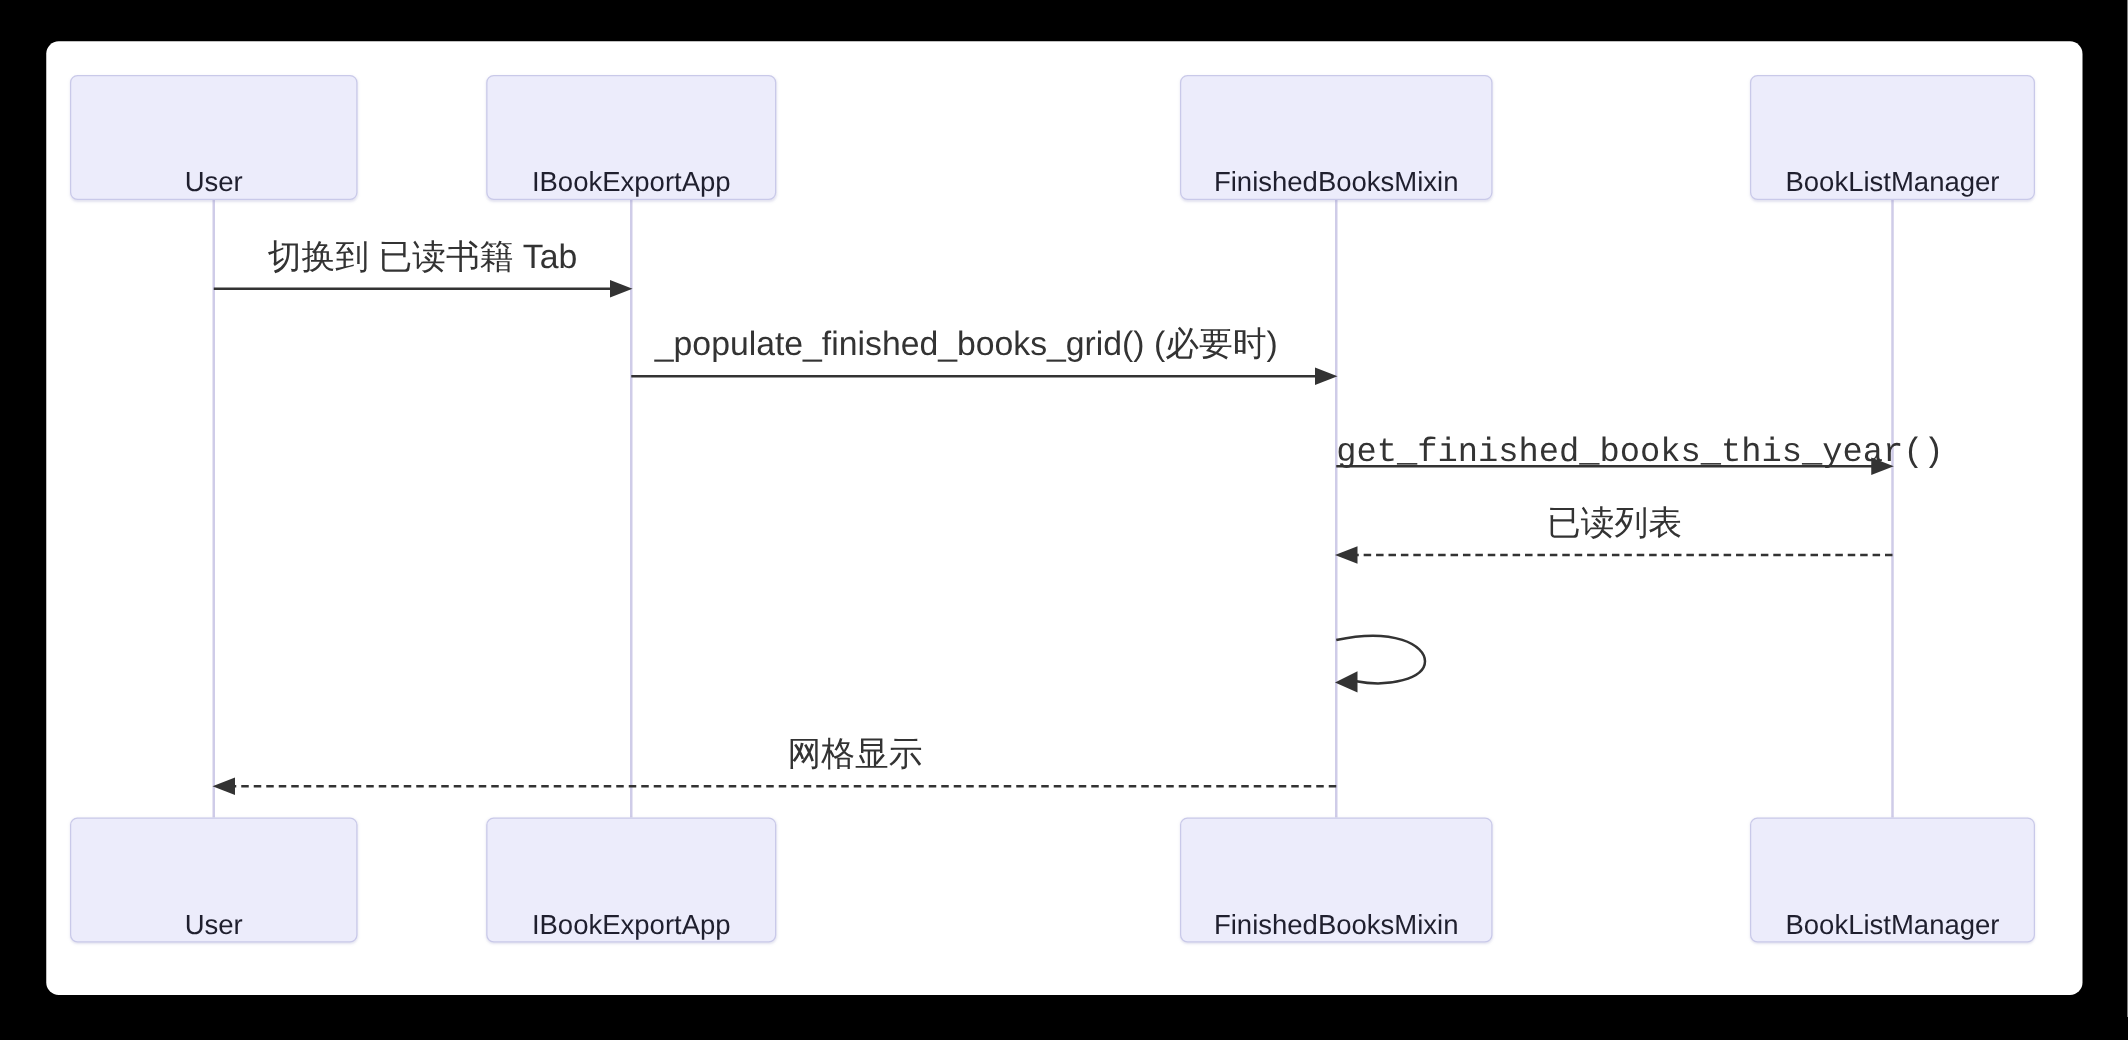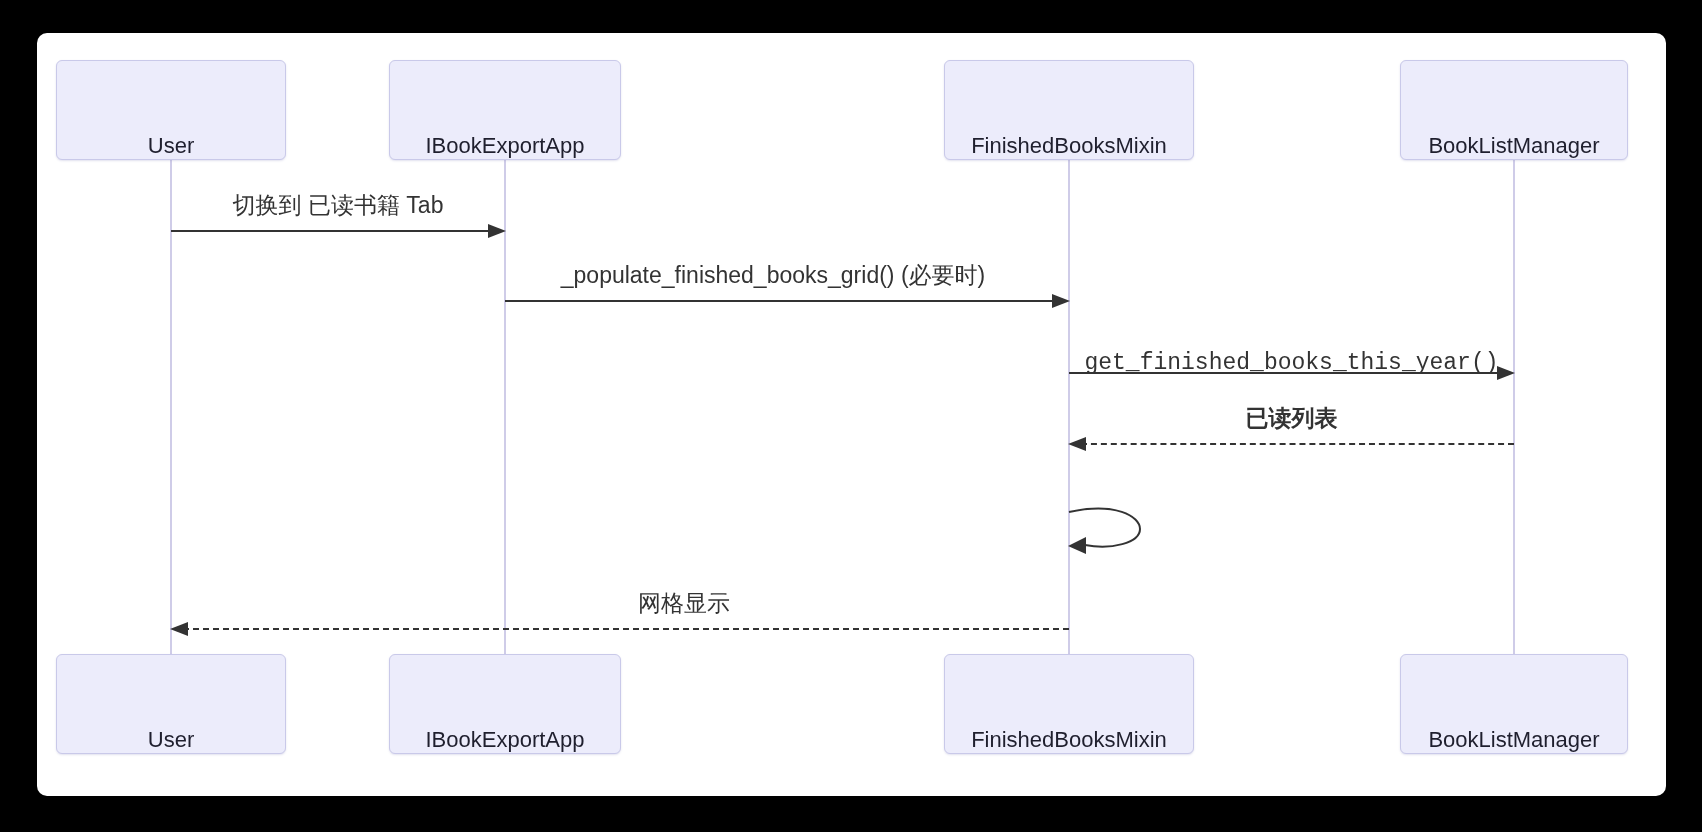--- a/index.html
+++ b/index.html
@@ -63,21 +63,21 @@
   .head-left {
     position: absolute;
     left: -1px; top: -6px;
     width: 0; height: 0;
     border-top: 7px solid transparent;
     border-bottom: 7px solid transparent;
     border-right: 18px solid #333333;
   }
   .msg-label {
     position: absolute;
-    font-size: 23px;
+    font-size: 27px;
     color: #333333;
     text-align: center;
     white-space: nowrap;
     line-height: 26px;
   }
   .self-loop { position: absolute; }
 </style>
 </head>
 <body>
 
@@ -119,21 +119,21 @@
   </div>
 
   
   <div class="msg-label" style="left:1069px; top:350px; width:445px;font-family:Liberation Mono, monospace;">get_finished_books_this_year()</div>
   <div class="msg" style="left:1069px; top:372px; width:445px;">
     <div class="line-solid"></div>
     <div class="head-right"></div>
   </div>
 
   &gt; FinishedBooksMixin (dashed, return) --&gt;
-  <div class="msg-label" style="left:1069px; top:405px; width:445px;font-weight:bold;">已读列表</div>
+  <div class="msg-label" style="left:1069px; top:405px; width:445px;">已读列表</div>
   <div class="msg" style="left:1069px; top:443px; width:445px;">
     <div class="line-dashed"></div>
     <div class="head-left"></div>
   </div>
 
   
   <svg class="self-loop" style="left:1067px; top:504px;" width="90" height="54">
     <path d="M2,8 C48,-2 73,12 73,25 C73,39 44,46 18,41" fill="none" stroke="#333333" stroke-width="2"></path>
     <polygon points="19,33 1,42 19,50" fill="#333333"></polygon>
   </svg>

